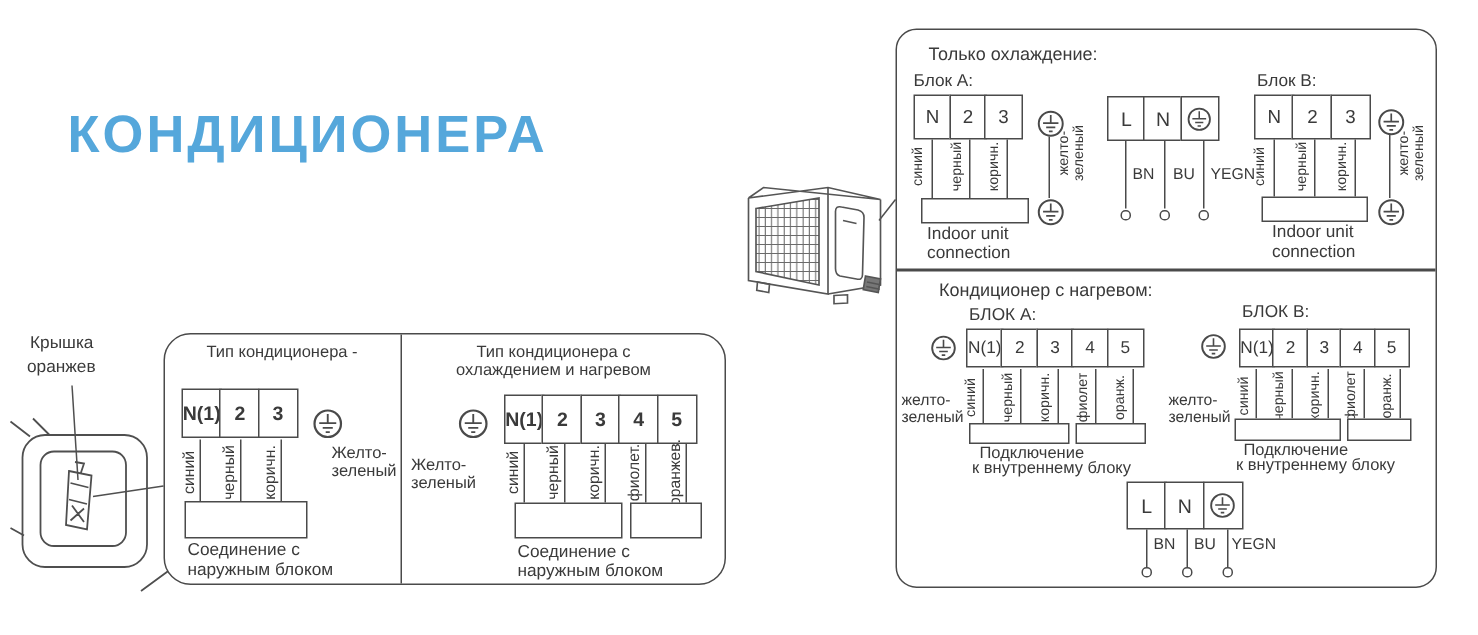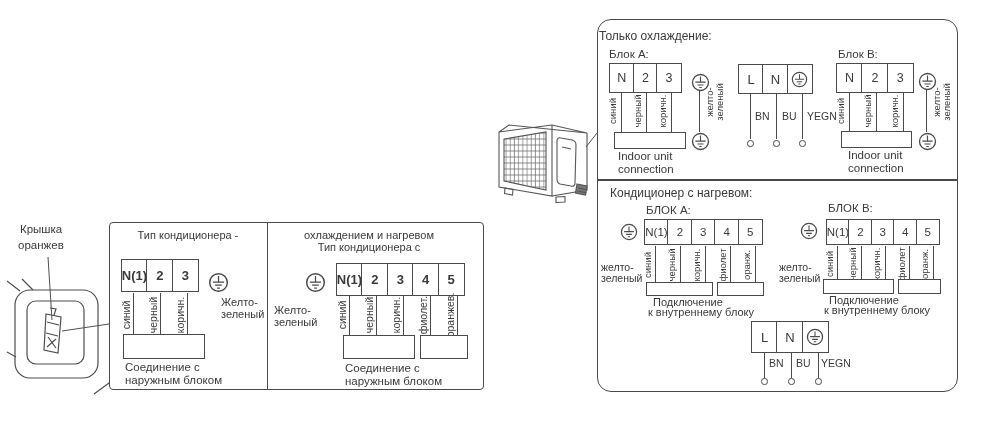--- a/index.html
+++ b/index.html
@@ -21,21 +21,21 @@
   .pw2C{width:27px;height:32px;font-size:13px}
   .box{position:absolute;border:1.6px solid #4a4a4a;background:#fff;box-sizing:border-box}
   .vl{position:absolute;width:1.4px;background:#4a4a4a}
   .hl{position:absolute;height:1.6px;background:#4a4a4a}
   .vwrap{position:absolute;display:flex;align-items:center;justify-content:center}
   .rot{transform:rotate(-90deg);white-space:nowrap;text-align:center;line-height:10px;display:block}
   .ln{display:block}
   .gicon{position:absolute}
   .circ{position:absolute;width:6.5px;height:6.5px;border:1.4px solid #4a4a4a;border-radius:50%;box-sizing:border-box;background:#fff}
   .panel{position:absolute;border:1.6px solid #4a4a4a;border-radius:14px;background:#fff}
-  .cbox{position:absolute;border:1.6px solid #4a4a4a;border-radius:4px;background:#fff}
+  .cbox{position:absolute;border:1.6px solid #4a4a4a;border-radius:18px;background:#fff}
   .overlay{position:absolute;left:0;top:0;pointer-events:none}
   .f95{font-size:9.5px}.f10{font-size:10.5px}.f11{font-size:11px;line-height:12px}
   .f115{font-size:11.5px;line-height:12.8px}.f12{font-size:12px}
 </style>
 </head>
 <body>
 
 <div class="canvas">
 
   <svg class="overlay" width="985" height="423" viewBox="0 0 985 423">
@@ -67,20 +67,21 @@
       <path d="M587,133 L587,190 L552,196"></path>
       <polygon points="504,139 546,132 546,190 504,181" fill="url(#hatch)"></polygon>
       <path d="M557,141 Q557,137 561,138 L572,140 Q576,141 576,145 L575,183 Q575,187 571,186 L560,184 Q557,183 557,179 Z"></path>
       <path d="M562,147 L571,149"></path>
       <path d="M505,188 l8,1.5 l-0.5,5.5 l-8,-1.5 Z M556,197 l9,-0.5 l0,5.5 l-9,0.5 Z"></path>
       <path d="M577,184 l10,2 l-1.5,9 l-10,-2 Z" fill="#777777"></path>
       <path d="M578,188 l9,1.8 M577.5,191 l9,1.8" stroke-width="1"></path>
     </g>
   </svg>
 
+  <div class="t2">КОНДИЦИОНЕРА</div>
 
   <div class="lbl f115" style="left:20px;top:223px">Крышка</div>
   <div class="lbl f115" style="left:18px;top:239px">оранжев</div>
 
   <div class="cbox" style="left:109px;top:222px;width:373px;height:166px">
     <div class="vl" style="left:157px;top:0;height:100%"></div>
 
     <div class="lbl ctr f11" style="left:3px;top:6px;width:150px">
       <span class="ln">Тип кондиционера -</span>
     </div>
@@ -109,22 +110,22 @@
     <div class="vwrap" style="left:63px;top:72px;width:14px;height:40px">
         <span class="rot f10">коричн.</span>
       </div>
     <div class="box" style="left:13px;top:111px;width:82px;height:25px"></div>
     <div class="lbl f115" style="left:15px;top:138px">
       <span class="ln">Соединение с</span>
       <span class="ln">наружным блоком</span>
     </div>
 
     <div class="lbl ctr f11" style="left:176px;top:6px;width:166px">
+      <span class="ln">Тип кондиционера с</span>
       <span class="ln">охлаждением и нагревом</span>
-      <span class="ln">Тип кондиционера с</span>
     </div>
     <svg class="gicon" style="left:195px;top:49px" width="21" height="21" viewBox="0 0 20 20">
       <circle cx="10" cy="10" r="8.4" fill="none" stroke="#4a4a4a" stroke-width="1.4"></circle>
       <path d="M10 3.8 V9.6 M4.6 9.6 H15.4 M6.8 12.6 H13.2 M8.7 15.3 H11.3" stroke="#4a4a4a" stroke-width="1.2" fill="none"></path>
     </svg>
     <div class="lbl f11" style="left:164px;top:81px">
       <span class="ln">Желто-</span>
       <span class="ln">зеленый</span>
     </div>
     <div class="strip" style="left:226px;top:40px">
@@ -158,21 +159,21 @@
     <div class="box" style="left:310px;top:112px;width:48px;height:24px"></div>
     <div class="lbl f115" style="left:235px;top:139px">
       <span class="ln">Соединение с</span>
       <span class="ln">наружным блоком</span>
     </div>
   </div>
 
   <div class="panel" style="left:597px;top:19px;width:359px;height:371px">
     <div class="hl" style="left:0;top:159px;width:100%"></div>
 
-    <div class="lbl f12" style="left:1px;top:9px">Только охлаждение:</div>
+    <div class="lbl f12" style="left:21px;top:9px">Только охлаждение:</div>
 
     <div class="lbl f115" style="left:11px;top:28px">Блок A:</div>
     <div class="strip" style="left:11px;top:43px">
       <div class="cell taC">N</div>
       <div class="cell taC">2</div>
       <div class="cell taC">3</div>
     </div>
     <svg class="gicon" style="left:93px;top:53px" width="19" height="19" viewBox="0 0 20 20">
       <circle cx="10" cy="10" r="8.4" fill="none" stroke="#4a4a4a" stroke-width="1.4"></circle>
       <path d="M10 3.8 V9.6 M4.6 9.6 H15.4 M6.8 12.6 H13.2 M8.7 15.3 H11.3" stroke="#4a4a4a" stroke-width="1.2" fill="none"></path>
@@ -258,21 +259,21 @@
       </div>
     <div class="vwrap" style="left:290px;top:72px;width:14px;height:38px">
         <span class="rot f95">коричн.</span>
       </div>
     <div class="box" style="left:243px;top:111px;width:71px;height:17px"></div>
     <div class="lbl f115" style="left:250px;top:129px">
       <span class="ln">Indoor unit</span>
       <span class="ln">connection</span>
     </div>
 
-    <div class="lbl f12" style="left:12px;top:166px">Кондиционер с нагревом:</div>
+    <div class="lbl f12" style="left:28px;top:166px">Кондиционер с нагревом:</div>
 
     <div class="lbl f115" style="left:48px;top:184px">БЛОК A:</div>
     <svg class="gicon" style="left:22px;top:203px" width="18" height="18" viewBox="0 0 20 20">
       <circle cx="10" cy="10" r="8.4" fill="none" stroke="#4a4a4a" stroke-width="1.4"></circle>
       <path d="M10 3.8 V9.6 M4.6 9.6 H15.4 M6.8 12.6 H13.2 M8.7 15.3 H11.3" stroke="#4a4a4a" stroke-width="1.2" fill="none"></path>
     </svg>
     <div class="strip" style="left:46px;top:199px">
       <div class="cell baC">N(1)</div>
       <div class="cell baC">2</div>
       <div class="cell baC">3</div>

